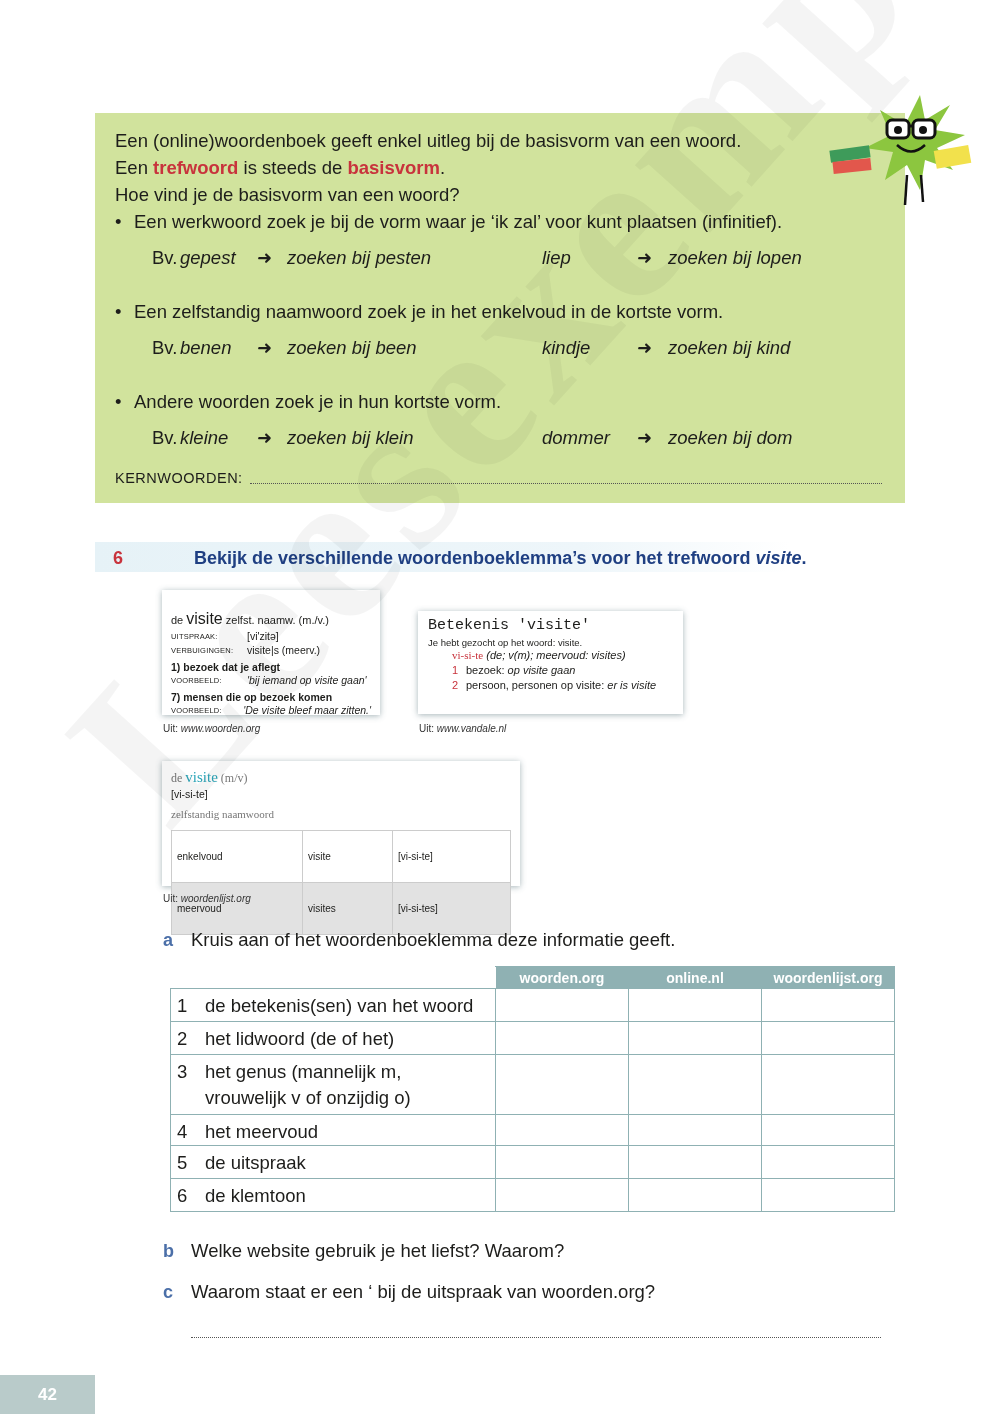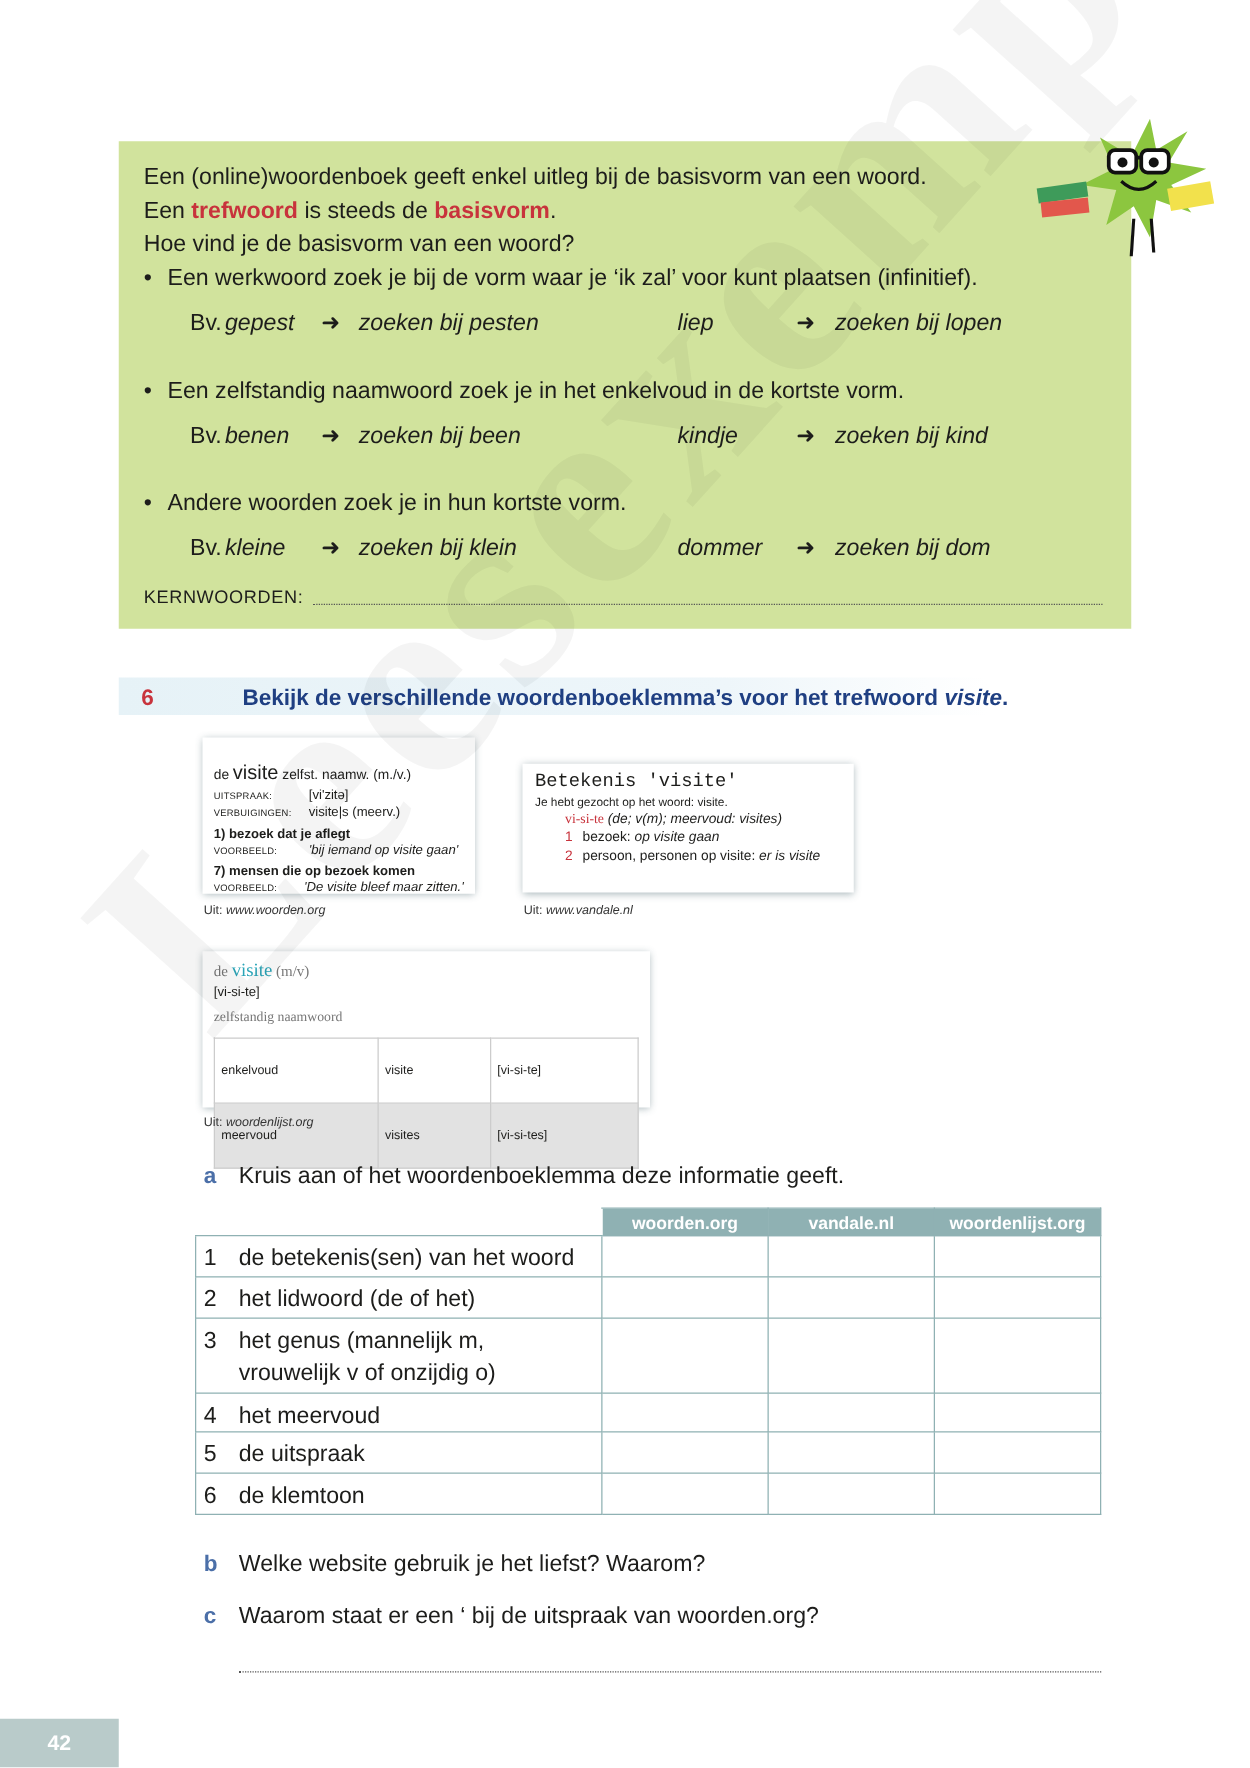--- a/index.html
+++ b/index.html
@@ -72,21 +72,21 @@
   .card3 tr.alt td { background: #e2e2e2; }
 
   .source { position: absolute; font-size: 10px; color: #333; white-space: nowrap; }
   .source i { font-style: italic; }
 
   
   .q-letter { position: absolute; left: 163px; font-size: 18px; color: #4b6fa8; font-weight: bold; }
   .q-text { position: absolute; left: 191px; font-size: 18.5px; white-space: nowrap; }
 
   
-  .check-table { position: absolute; left: 156px; top: 966px; border-collapse: collapse; padding-left: 20px; }
+  .check-table { position: absolute; left: 170px; top: 966px; border-collapse: collapse; padding-left: 20px; }
   .check-table th {
     background: #8fb1b3; color: #fff; font-weight: bold; font-size: 14px; height: 22px;
     border: 1.5px solid #8fb1b3; border-left: 1.5px solid #fff; text-align: center; padding: 0;
   }
   .check-table th.empty { background: transparent; border: none; border-bottom: 1.5px solid #8fb1b3; }
   .check-table td { border: 1.5px solid #8fb1b3; font-size: 18.5px; vertical-align: top; padding: 4px 6px 0 6px; line-height: 26px; }
   .check-table td.label { width: 325px; }
   .check-table td.cell { width: 133px; }
   .check-table td .num { display: inline-block; width: 28px; }
   .check-table td .indent { padding-left: 28px; display: block; }
@@ -242,21 +242,21 @@
 </div>
 
 <div class="q-letter" style="top:930px">a</div>
 <div class="q-text" style="top:929px">Kruis aan of het woordenboeklemma deze informatie geeft.</div>
 
 <table class="check-table">
   <tbody>
       <tr>
     <th class="empty"></th>
     <th>woorden.org</th>
-    <th>vandale.nl</th>
+    <th>online.nl</th>
     <th>woordenlijst.org</th>
   </tr>
   <tr>
     <td class="label" style="height:33px"><span class="num">1</span><span>de betekenis(sen) van het woord</span></td>
     <td class="cell"></td>
     <td class="cell"></td>
     <td class="cell"></td>
   </tr>
   <tr>
     <td class="label" style="height:33px"><span class="num">2</span><span>het lidwoord (de of het)</span></td>

